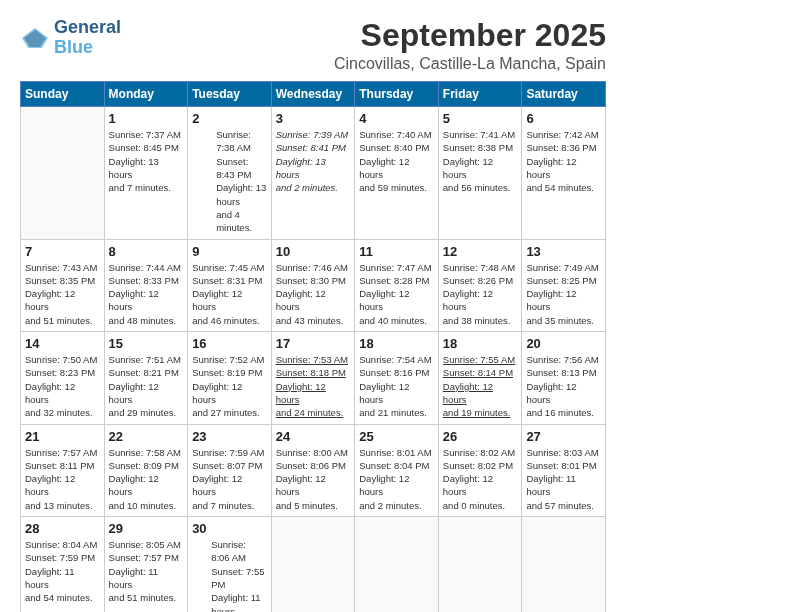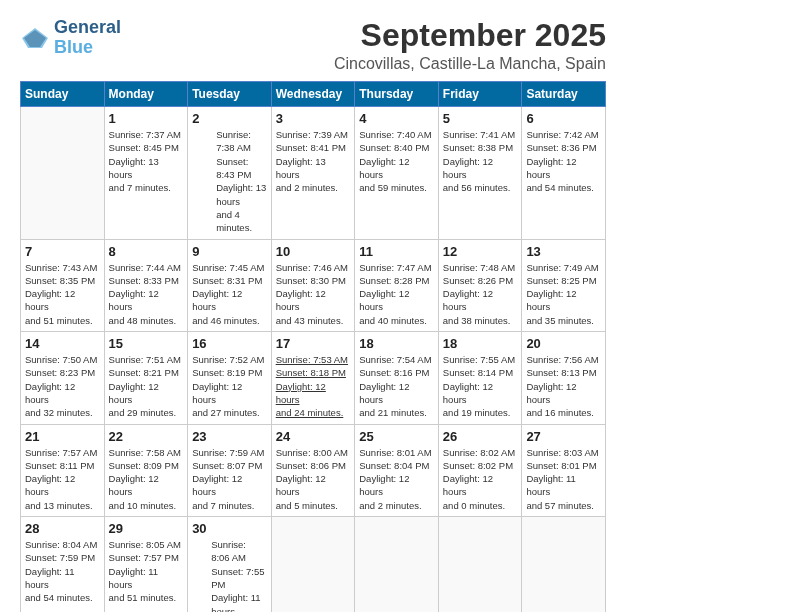--- a/index.html
+++ b/index.html
@@ -137,21 +137,21 @@
           </td>
           <td>
             <span class="day-num">2</span>
             <div class="day-info" style="white-space: pre-line; margin-left: 24px;">Sunrise: 7:38 AM
 Sunset: 8:43 PM
 Daylight: 13 hours
 and 4 minutes.</div>
           </td>
           <td>
             <span class="day-num">3</span>
-            <div class="day-info" style="white-space: pre-line;">Sunrise: 7:39 AM
+            <div class="day-info" style="white-space: pre-line; font-style: italic;">Sunrise: 7:39 AM
 Sunset: 8:41 PM
 Daylight: 13 hours
 and 2 minutes.</div>
           </td>
           <td>
             <span class="day-num">4</span>
             <div class="day-info" style="white-space: pre-line;">Sunrise: 7:40 AM
 Sunset: 8:40 PM
 Daylight: 12 hours
 and 59 minutes.</div>
@@ -253,21 +253,21 @@
           </td>
           <td>
             <span class="day-num">18</span>
             <div class="day-info" style="white-space: pre-line;">Sunrise: 7:54 AM
 Sunset: 8:16 PM
 Daylight: 12 hours
 and 21 minutes.</div>
           </td>
           <td>
             <span class="day-num">18</span>
-            <div class="day-info" style="white-space: pre-line;">Sunrise: 7:55 AM
+            <div class="day-info" style="white-space: pre-line; text-decoration: underline;">Sunrise: 7:55 AM
 Sunset: 8:14 PM
 Daylight: 12 hours
 and 19 minutes.</div>
           </td>
           <td>
             <span class="day-num">20</span>
             <div class="day-info" style="white-space: pre-line;">Sunrise: 7:56 AM
 Sunset: 8:13 PM
 Daylight: 12 hours
 and 16 minutes.</div>

